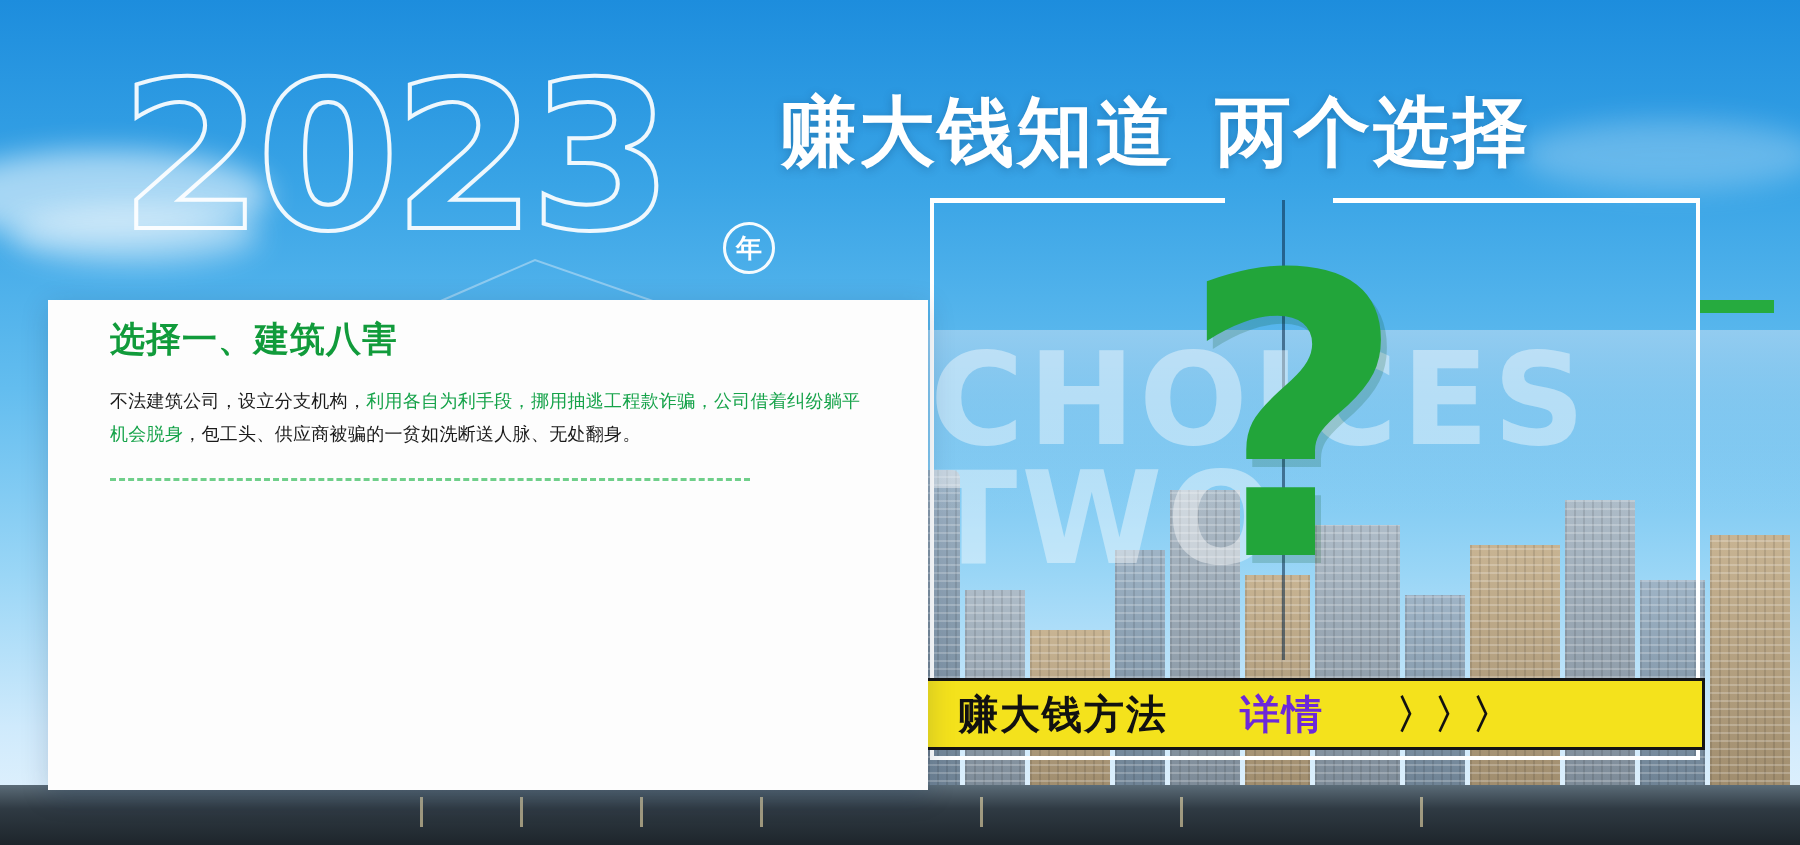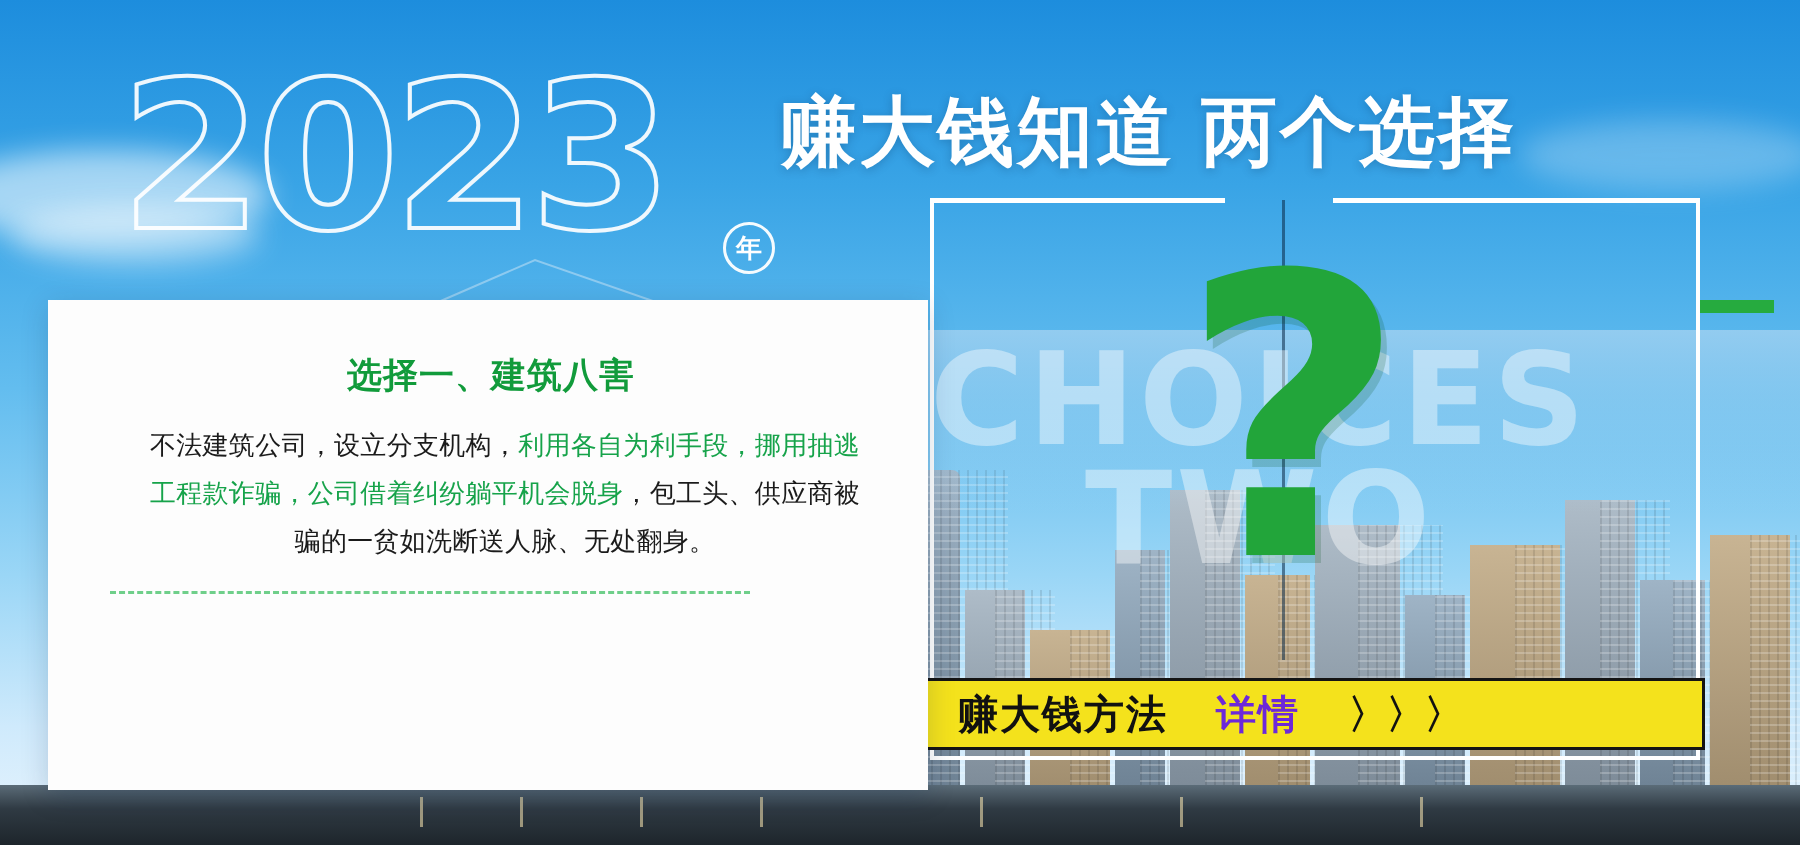--- a/index.html
+++ b/index.html
@@ -6,21 +6,20 @@
   body {
     width: 1800px; height: 845px;
     font-family: "Liberation Sans", sans-serif;
     overflow: hidden;
     background: #0b3b6b;
   }
   .banner {
     position: relative;
     width: 1800px; height: 845px;
     overflow: hidden;
-    text-align: center;
   }
   
   .sky {
     position: absolute; left: 0; top: 0; width: 100%; height: 100%;
     background: linear-gradient(180deg, #1d8ddd 0%, #39a4e6 22%, #63bdef 46%, #9ad6f6 68%, #cfeafc 86%, #e8f4fd 100%);
   }
   .cloud {
     position: absolute;
     border-radius: 50%;
     background: rgba(255,255,255,.55);
@@ -74,21 +73,21 @@
 
   
   .headline {
     position: absolute; left: 780px; top: 82px;
     color: #fff;
     font-size: 76px; font-weight: 700;
     letter-spacing: 3px;
     white-space: nowrap;
     text-shadow: 0 2px 10px rgba(0,40,80,.25);
   }
-  .headline .gapword { margin-left: 26px; }
+  .headline .gapword { margin-left: 40px; }
 
   
   .ghostText {
     position: absolute; left: 930px; top: 340px;
     font-size: 128px; line-height: .93; font-weight: 700;
     color: rgba(255,255,255,.42);
     letter-spacing: 4px;
     font-family: "DejaVu Sans", sans-serif;
   }
 
@@ -121,21 +120,21 @@
     text-shadow: 6px 8px 0 rgba(0,80,20,.18);
   }
 
   
   .cta {
     position: absolute; left: 925px; top: 678px; width: 780px; height: 72px;
     background: #f4e21c;
     border: 3px solid #141414;
     display: flex; align-items: center;
     padding: 0 30px;
-    gap: 48px;
+    gap: 72px;
   }
   .cta .ctaMain {
     font-size: 40px; font-weight: 700; color: #111; letter-spacing: 2px;
   }
   .cta .ctaMore {
     font-size: 40px; font-weight: 700; color: #6d28d9; letter-spacing: 2px;
   }
   .cta .arrows {
     font-size: 40px; font-weight: 700; color: #111; letter-spacing: -2px;
   }
@@ -143,28 +142,28 @@
   
   .card {
     position: absolute; left: 48px; top: 300px; width: 880px; height: 490px;
     background: #fdfdfd;
     box-shadow: 0 6px 26px rgba(0,35,70,.18);
   }
   .cardTopBar {
     position: absolute; left: 48px; top: 300px; width: 880px; height: 13px;
     background: #26ab3f;
   }
-  .cardInner { padding: 52px 56px 0 62px; }
+  .cardInner { padding: 16px 56px 0 62px; }
   .secTitle {
     color: #119b3b;
     font-size: 35px; font-weight: 700; letter-spacing: 1px;
     margin-bottom: 22px;
   }
   .secBody {
-    font-size: 26px; line-height: 1.85; color: #1b1b1b; letter-spacing: .3px; margin-left: 28px;
+    font-size: 18px; line-height: 1.85; color: #1b1b1b; letter-spacing: .3px;
   }
   .secBody .hl { color: #16a34a; }
   .dashed {
     margin: 26px 0 30px 0;
     border: 0; border-top: 3px dashed #6fcf8a;
     width: 640px;
   }
   .greenEdgeRight {
     position: absolute; left: 1700px; top: 300px; width: 74px; height: 13px;
     background: #26ab3f;

